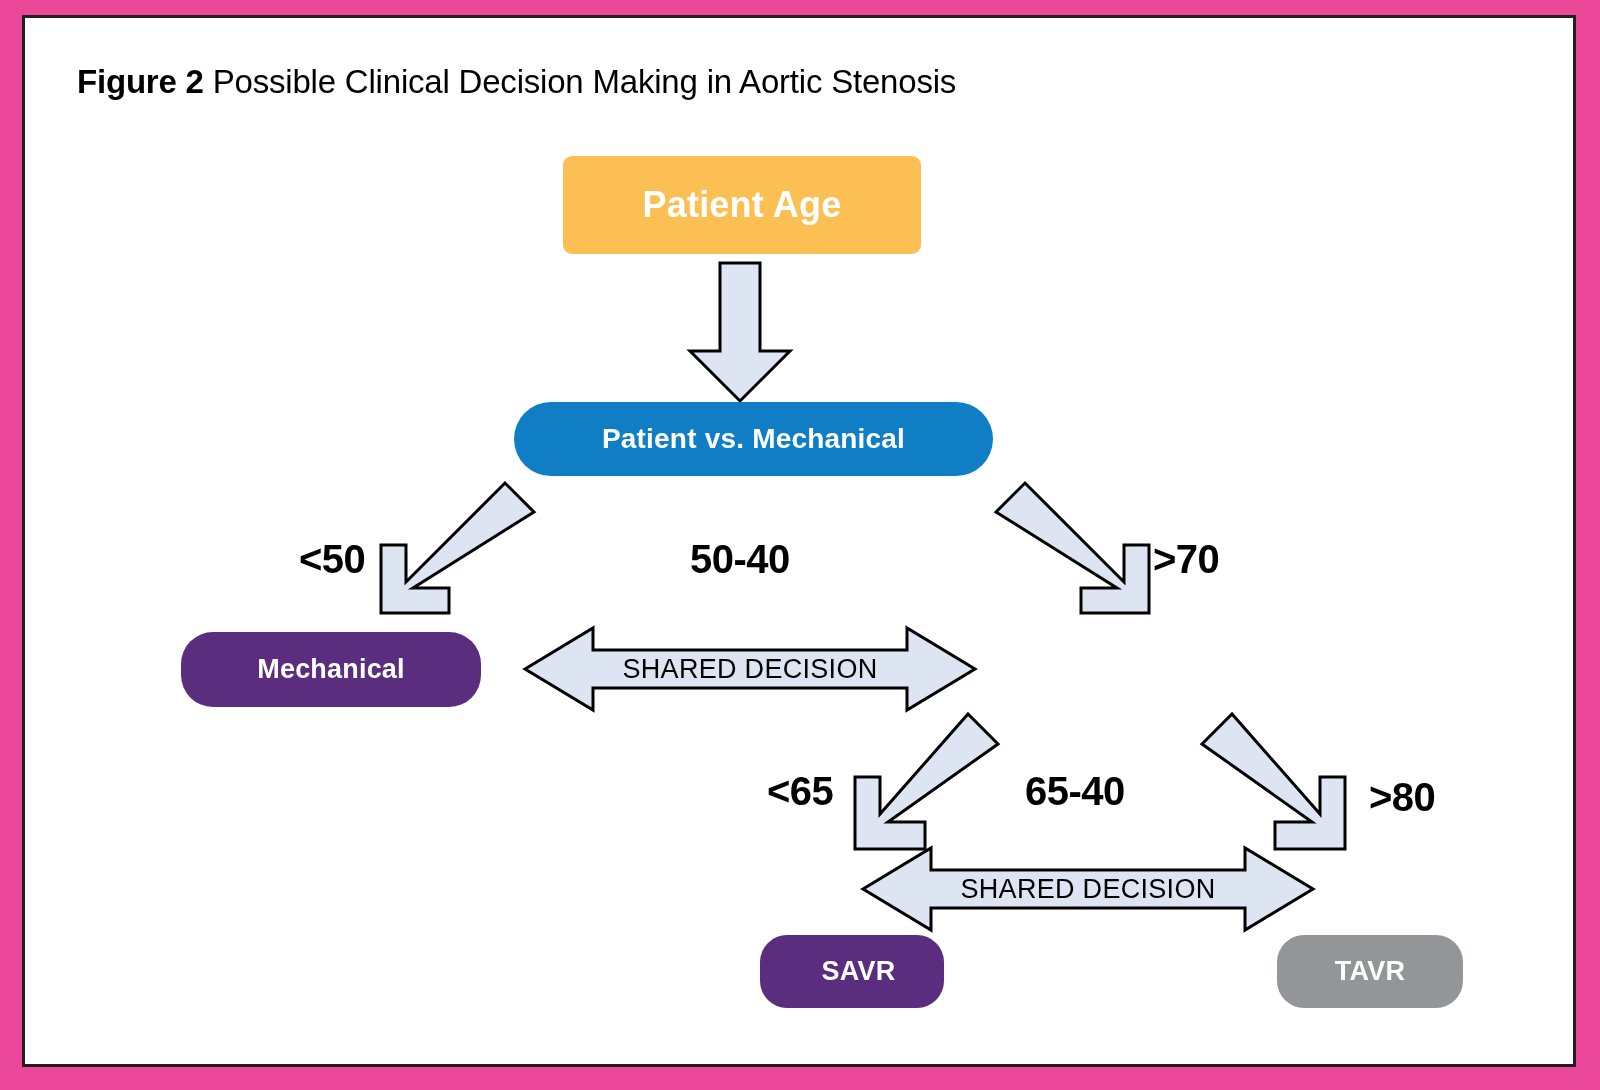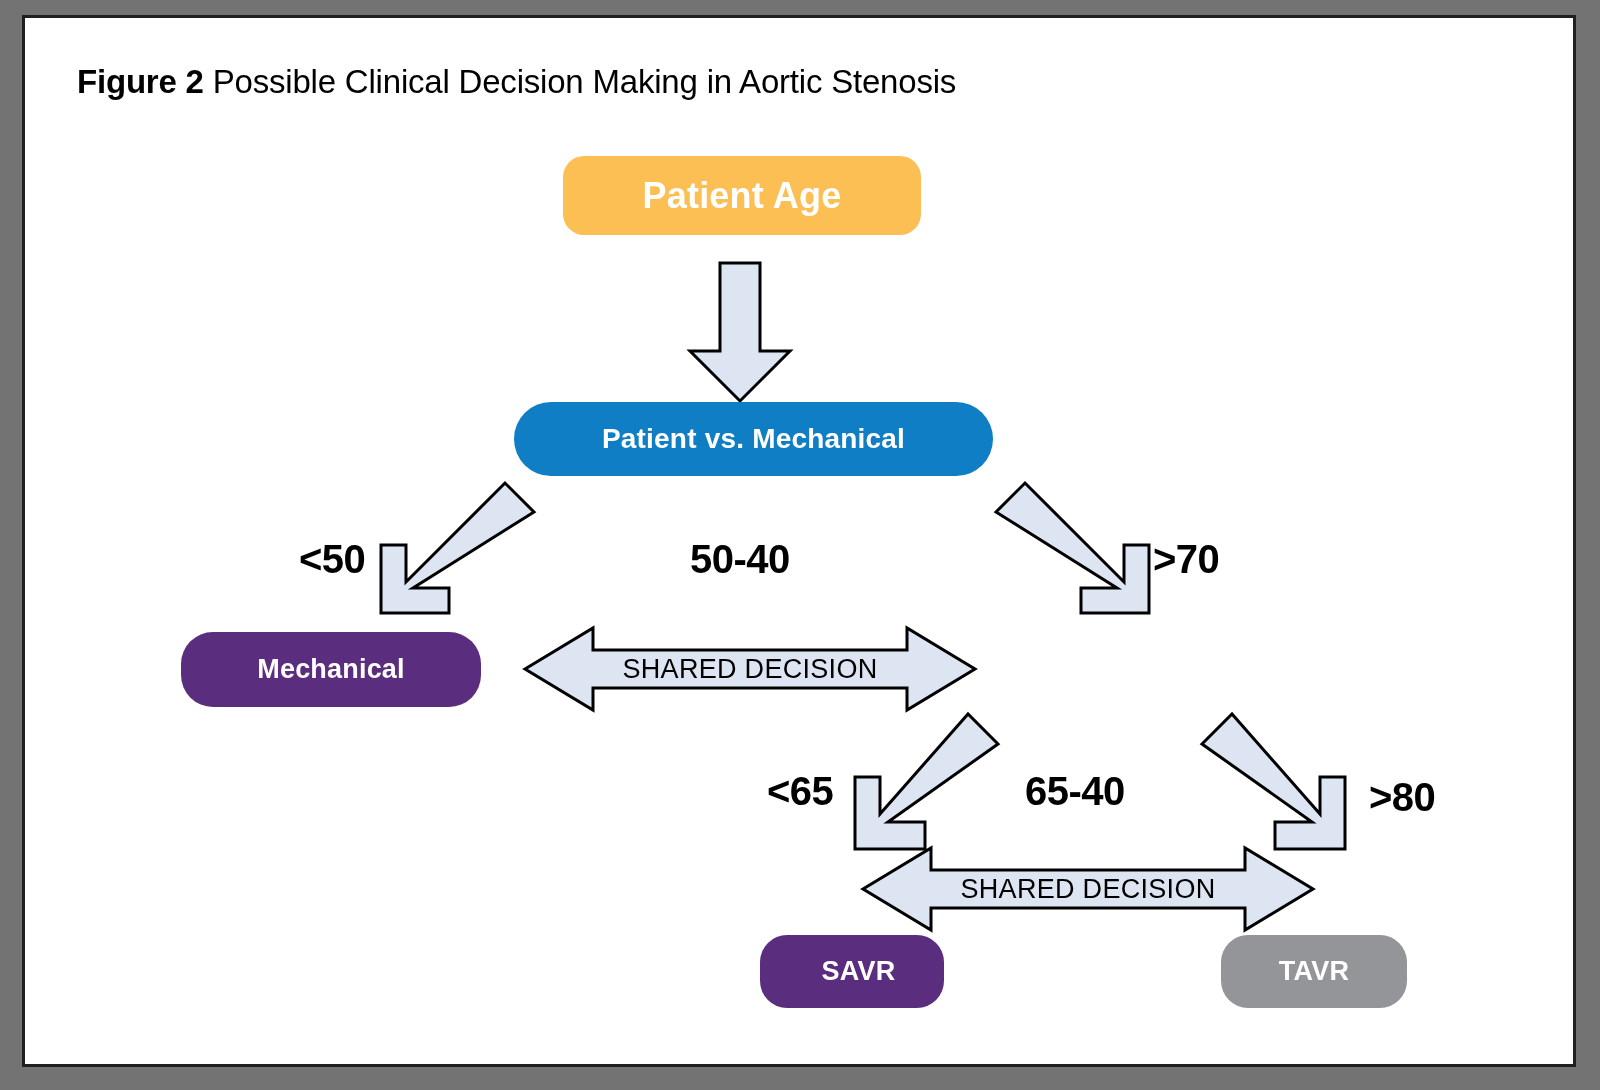--- a/index.html
+++ b/index.html
@@ -7,21 +7,21 @@
     padding: 0;
     background: #ffffff;
   }
   body {
     font-family: "Liberation Sans", sans-serif;
   }
   #figure-root {
     position: relative;
     width: 1600px;
     height: 1090px;
-    background: #737373;
+    background: #ec4899;
     overflow: hidden;
   }
   
   .frame {
     position: absolute;
     left: 22px;
     top: 15px;
     width: 1554px;
     height: 1052px;
     border: 3px solid #231f20;
@@ -52,22 +52,22 @@
     align-items: center;
     justify-content: center;
     color: #ffffff;
     font-weight: bold;
     box-sizing: border-box;
     text-align: center;
     letter-spacing: 0.2px;
   }
   .node-patient-age {
     left: 538px;  top: 138px;
-    width: 358px; height: 79px;
-    border-radius: 21px;
+    width: 358px; height: 98px;
+    border-radius: 9px;
     font-size: 36px;
   }
   .node-tissue-mech {
     left: 489px;  top: 384px;
     width: 479px; height: 74px;
     border-radius: 37px;
     font-size: 28px;
   }
   .node-mechanical {
     left: 156px;  top: 614px;
@@ -81,21 +81,21 @@
     border-radius: 27px;
     font-size: 27px;
   }
   .node-savr {
     left: 735px;  top: 917px;
     width: 184px; height: 73px;
     border-radius: 27px;
     font-size: 27px;
   }
   .node-tavr {
-    left: 1196px; top: 917px;
+    left: 1252px; top: 917px;
     width: 186px; height: 73px;
     border-radius: 27px;
     font-size: 27px;
   }
   
   .branch-label {
     position: absolute;
     font-weight: bold;
     color: #000000;
     font-size: 40px;

